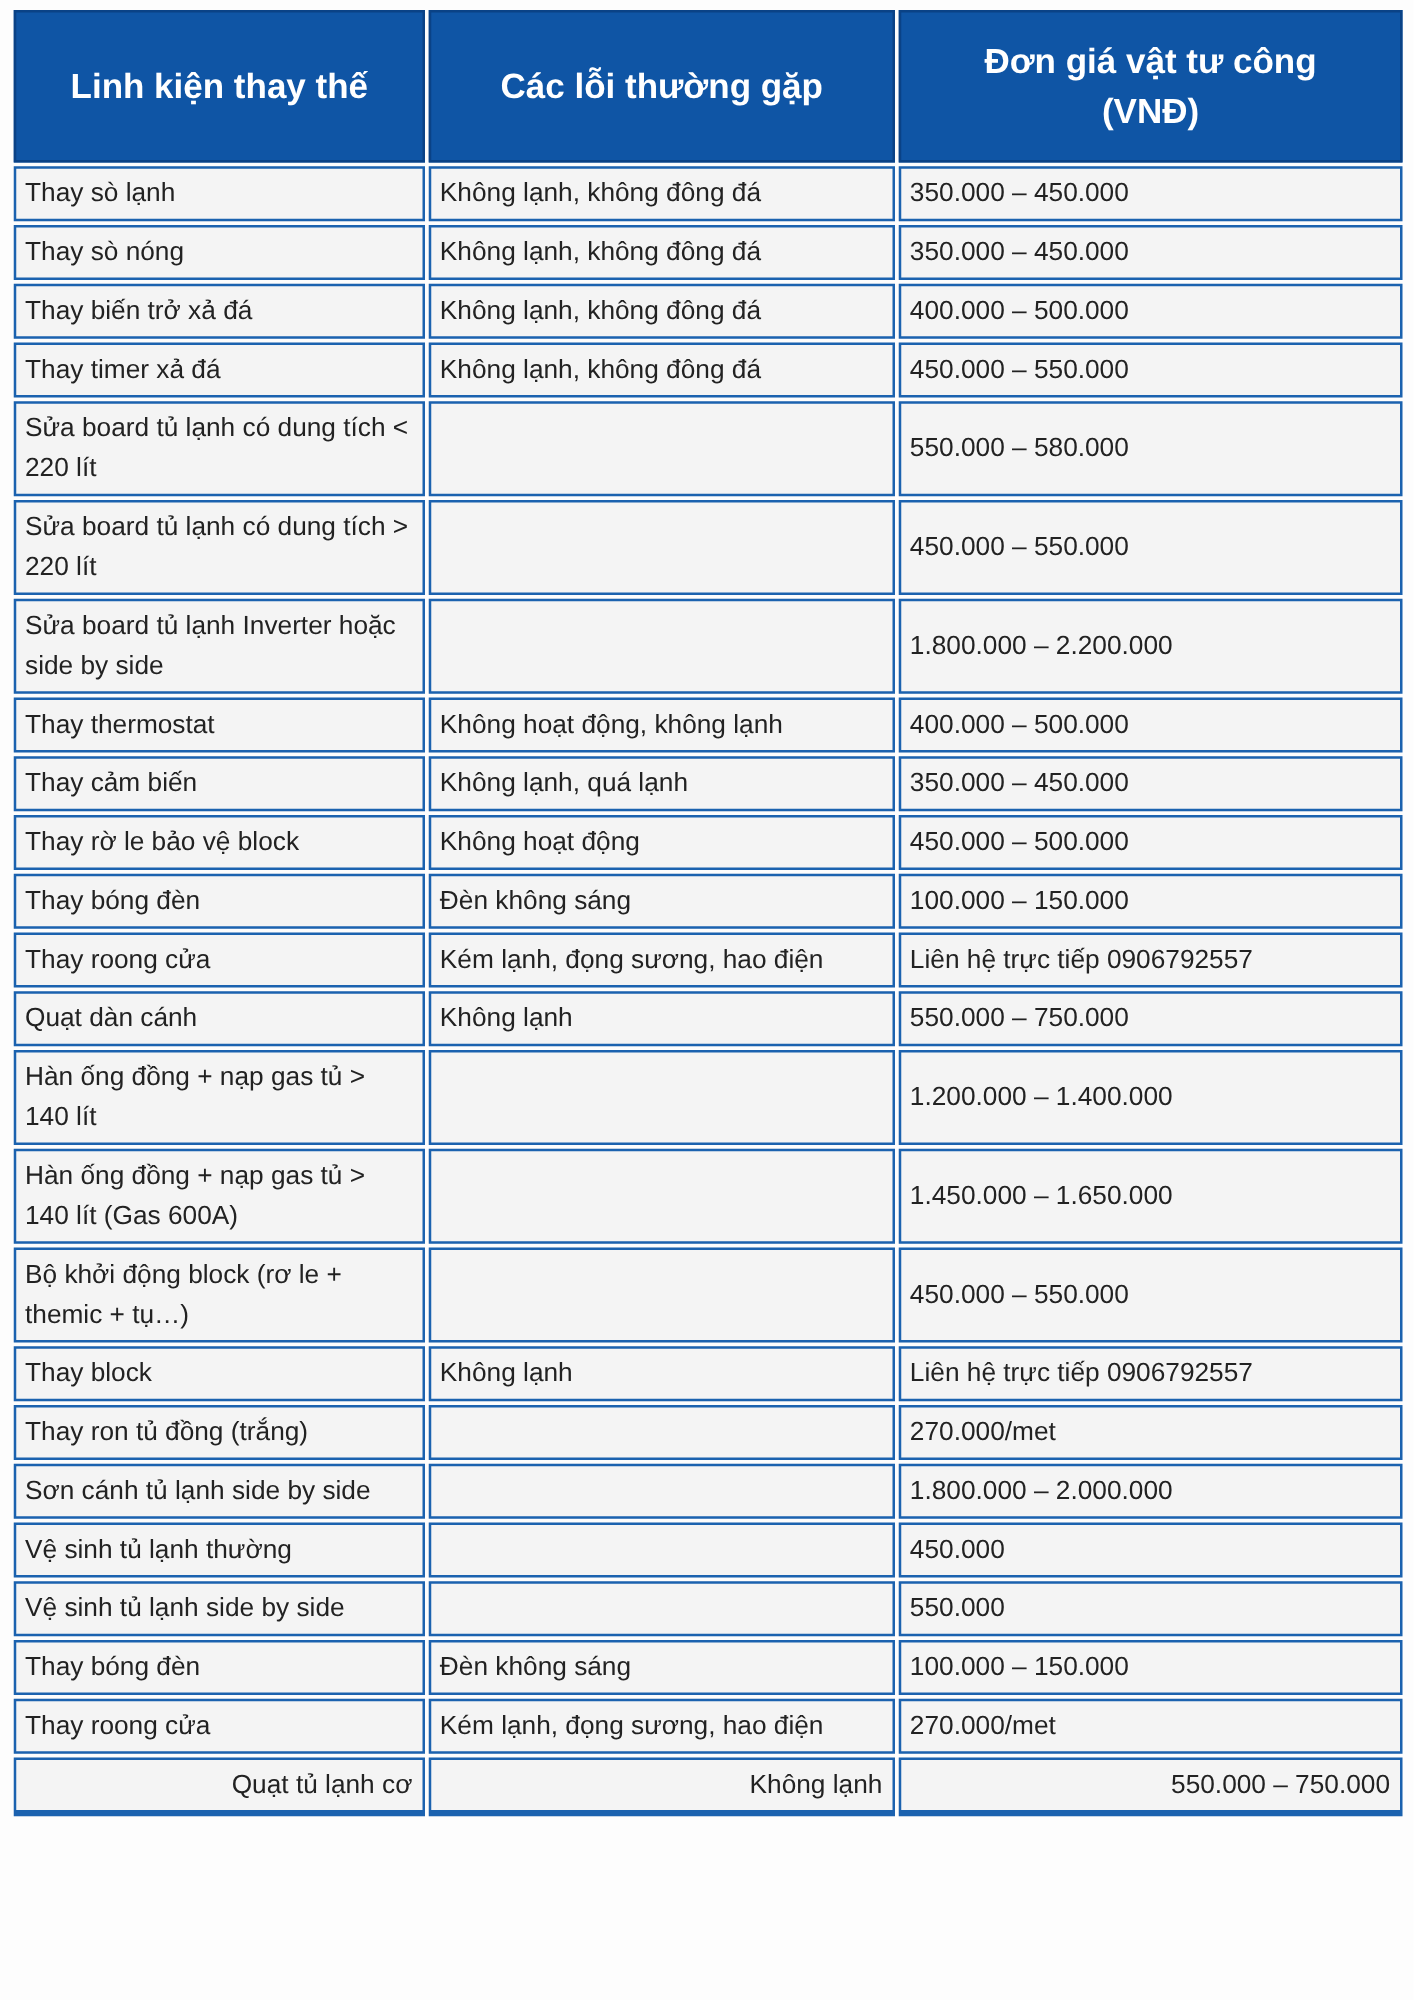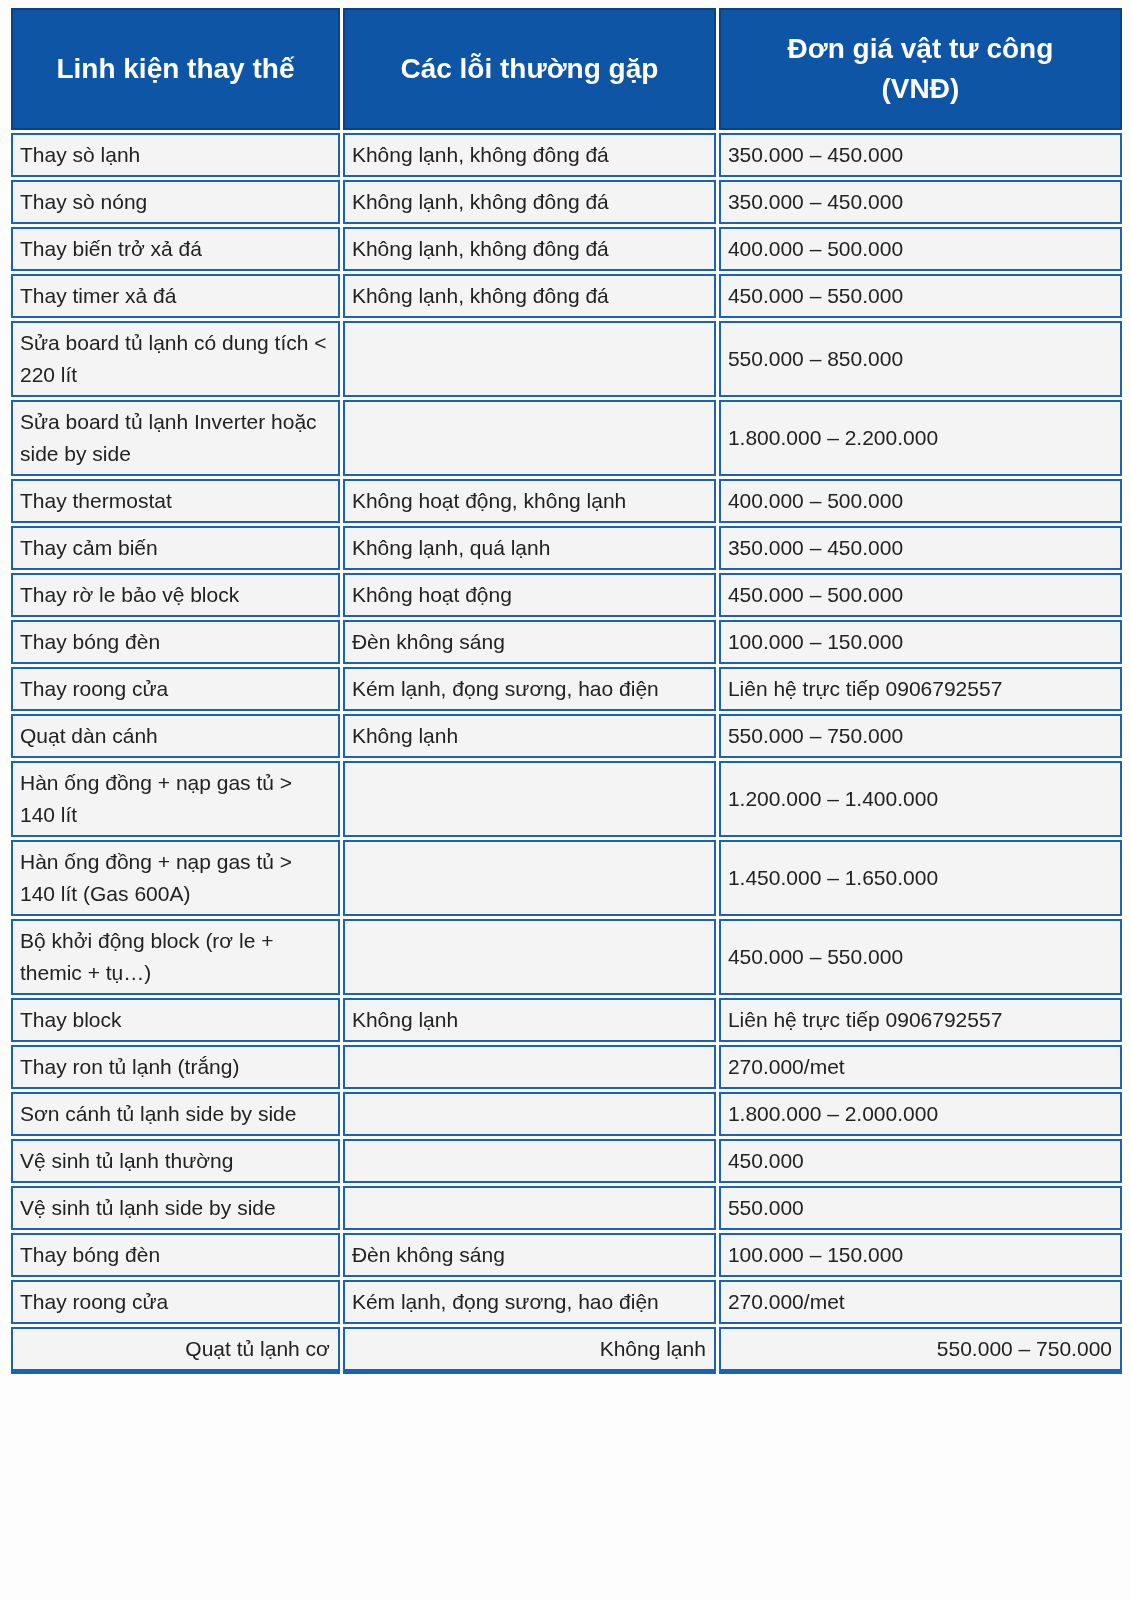--- a/index.html
+++ b/index.html
@@ -105,21 +105,26 @@
           <td>400.000 – 500.000</td>
         </tr>
         <tr>
           <td>Thay timer xả đá</td>
           <td>Không lạnh, không đông đá</td>
           <td>450.000 – 550.000</td>
         </tr>
         <tr>
           <td>Sửa board tủ lạnh có dung tích &lt; 220 lít</td>
           <td></td>
-          <td>550.000 – 850.000</td>
+          <td>550.000 – 580.000</td>
+        </tr>
+        <tr>
+          <td>Sửa board tủ lạnh có dung tích &gt; 220 lít</td>
+          <td></td>
+          <td>450.000 – 550.000</td>
         </tr>
         <tr>
           <td>Sửa board tủ lạnh Inverter hoặc side by side</td>
           <td></td>
           <td>1.800.000 – 2.200.000</td>
         </tr>
         <tr>
           <td>Thay thermostat</td>
           <td>Không hoạt động, không lạnh</td>
           <td>400.000 – 500.000</td>
@@ -163,21 +168,21 @@
           <td>Bộ khởi động block (rơ le + themic + tụ…)</td>
           <td></td>
           <td>450.000 – 550.000</td>
         </tr>
         <tr>
           <td>Thay block</td>
           <td>Không lạnh</td>
           <td>Liên hệ trực tiếp 0906792557</td>
         </tr>
         <tr>
-          <td>Thay ron tủ lạnh (trắng)</td>
+          <td>Thay ron tủ đồng (trắng)</td>
           <td></td>
           <td>270.000/met</td>
         </tr>
         <tr>
           <td>Sơn cánh tủ lạnh side by side</td>
           <td></td>
           <td>1.800.000 – 2.000.000</td>
         </tr>
         <tr>
           <td>Vệ sinh tủ lạnh thường</td>

